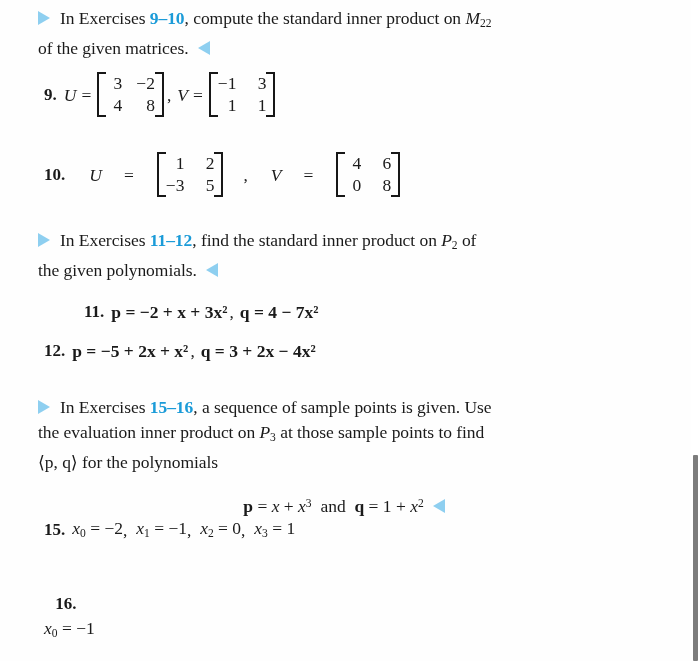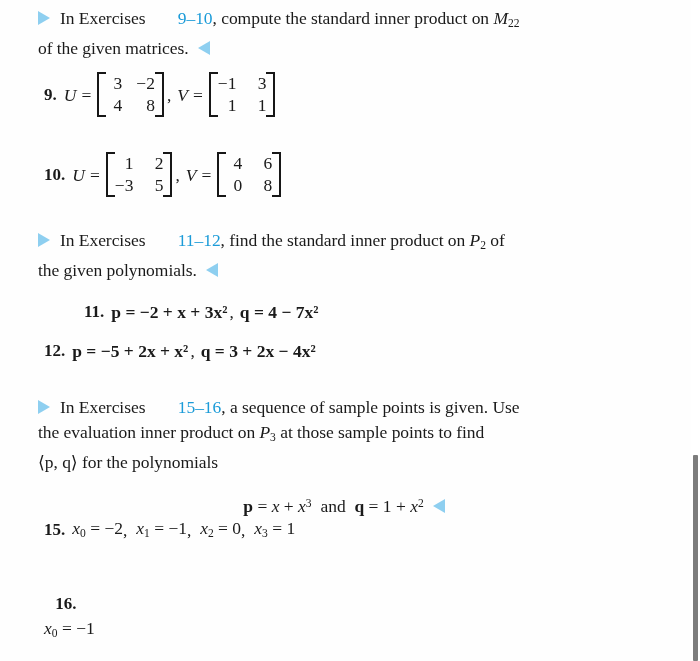--- a/index.html
+++ b/index.html
@@ -38,22 +38,21 @@
 
   .intro {
     font-size: 17.5px;
     line-height: 25px;
     text-align: left;
     letter-spacing: -0.05px;
   }
 
   .exref {
     color: #1b9bd8;
-    font-weight: 400;
-    margin-left: 28px;
+    font-weight: 700;
   }
 
   
   .tri-right {
     display: inline-block;
     width: 0;
     height: 0;
     border-top: 7px solid transparent;
     border-bottom: 7px solid transparent;
     border-left: 12px solid #8ecff0;
@@ -192,21 +191,21 @@
     <span class="matrix">
       <span class="mgrid">
         <span>−1</span>
         <span>3</span>
         <span>1</span>
         <span>1</span>
       </span>
     </span>
   </div>
 
-  <div class="exercise" style="top:152px;">
+  <div class="exercise" style="top:152px;gap:17px;">
     <span class="exnum">10.</span>
     <span class="var-italic">U</span>
     <span class="eq">=</span>
     <span class="matrix">
       <span class="mgrid">
         <span>1</span>
         <span>2</span>
         <span>−3</span>
         <span>5</span>
       </span>

